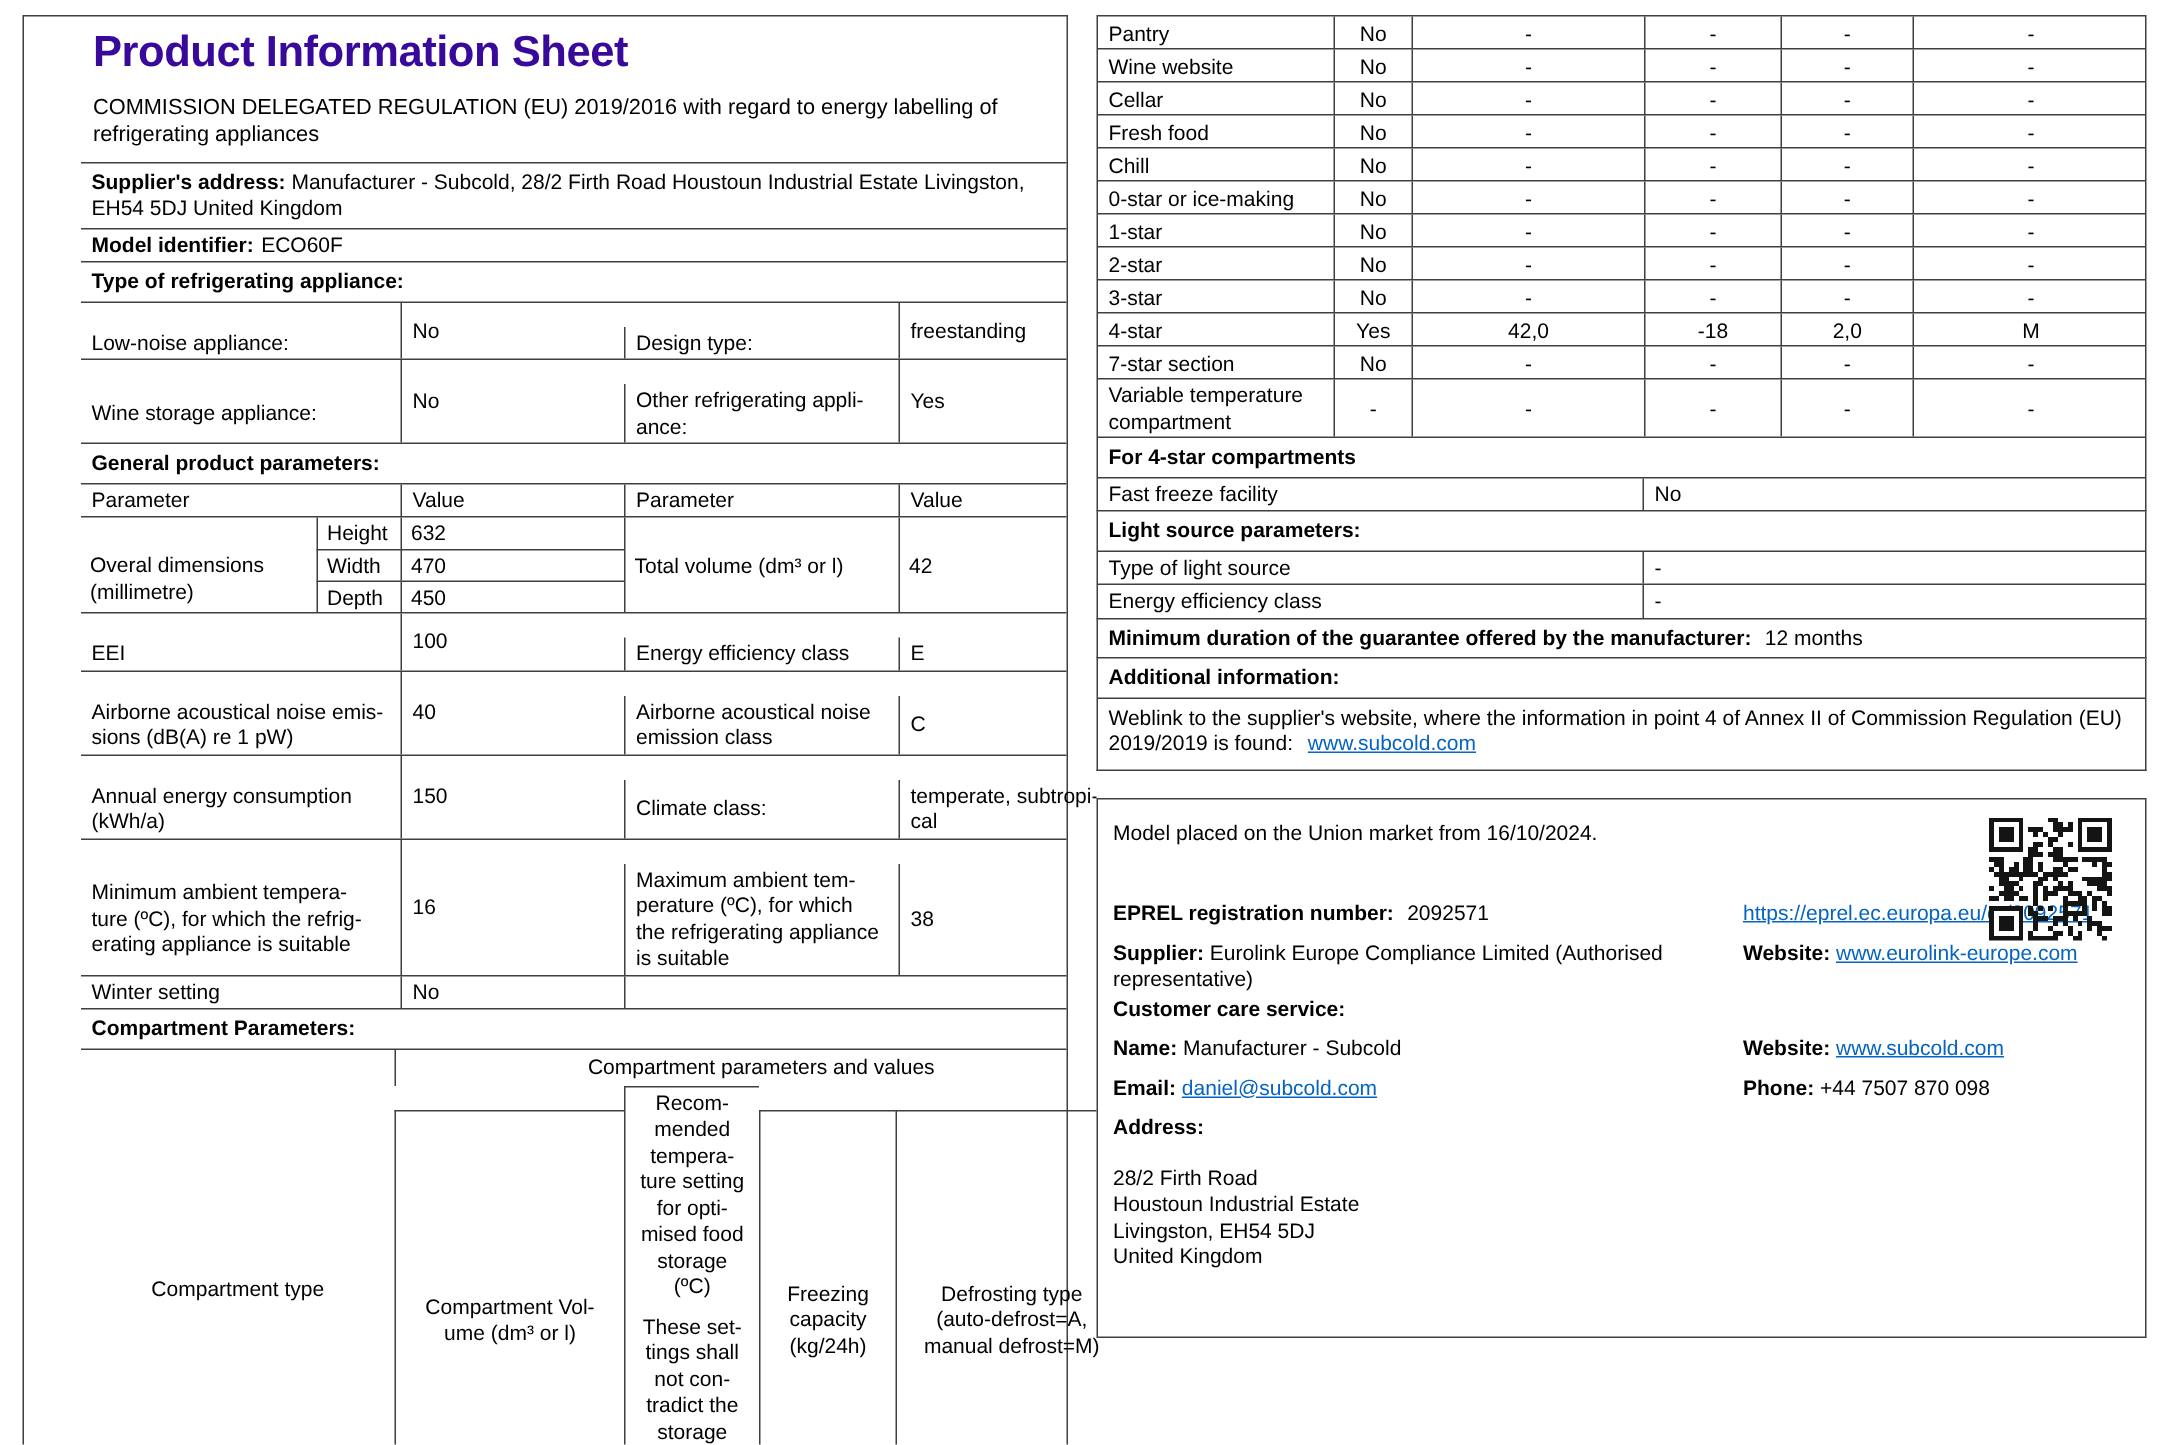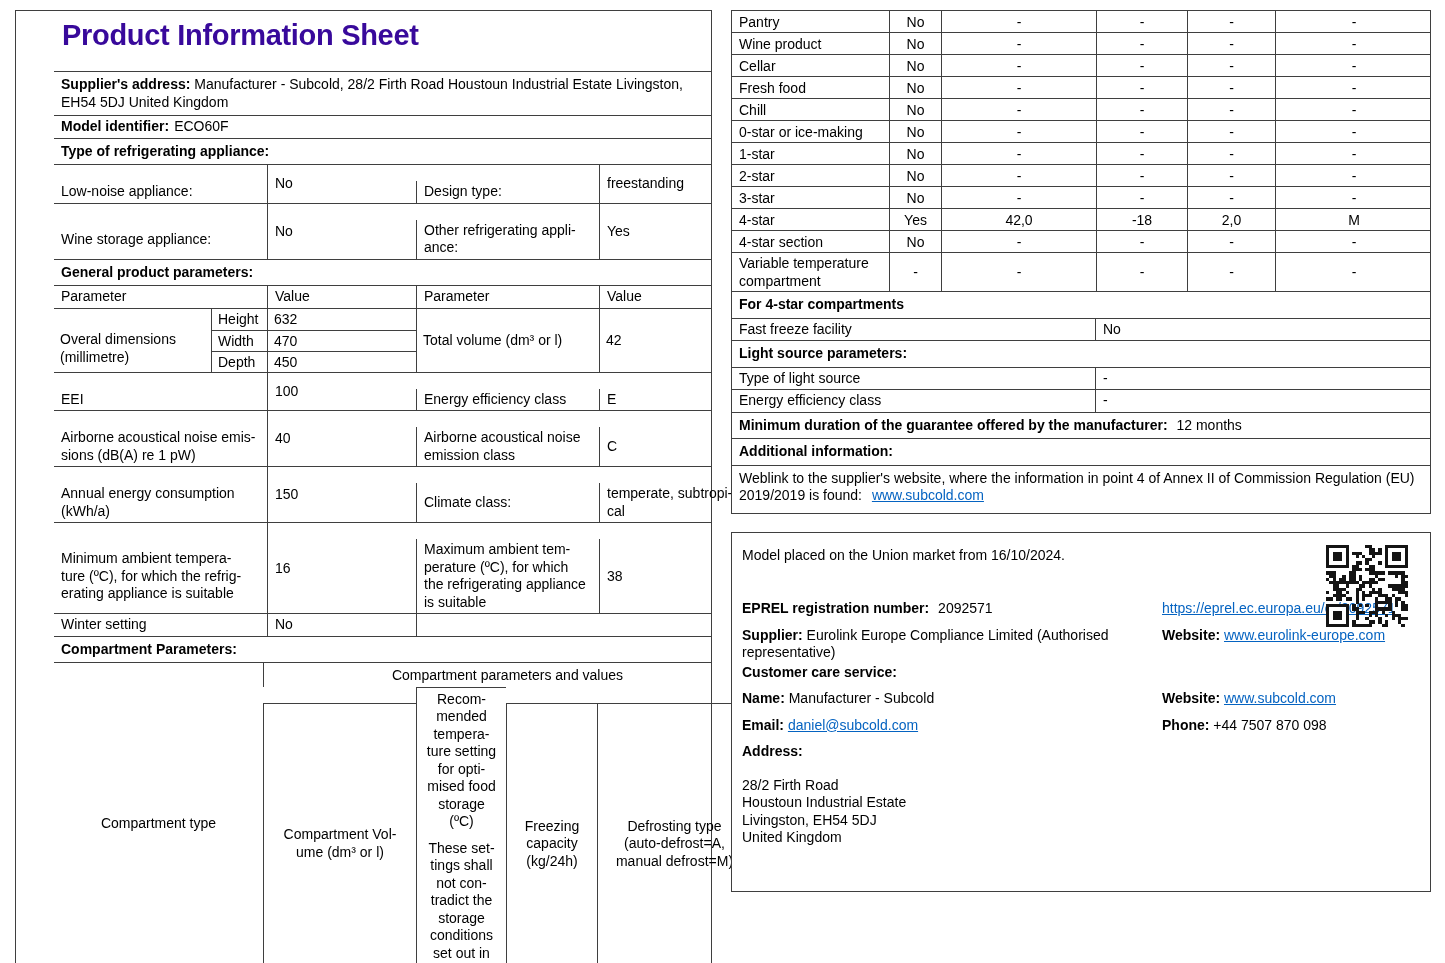--- a/index.html
+++ b/index.html
@@ -60,20 +60,21 @@
   .addr{ margin-top:9px; }
 </style>
 </head>
 <body>
 
 <div class="page page1">
 
   <div class="r first g1">
     <div class="c titleblock">
       <div class="doc-title">Product Information Sheet</div>
+      <div class="subtitle">COMMISSION DELEGATED REGULATION (EU) 2019/2016 with regard to energy labelling of refrigerating appliances</div>
     </div>
   </div>
 
 
   <div class="r g1">
     <div class="c" style="padding:4px 7px;"><span class="b">Supplier's address:</span> <span>Manufacturer - Subcold, 28/2 Firth Road Houstoun Industrial Estate Livingston, EH54 5DJ United Kingdom</span></div>
   </div>
 
   <div class="r g1">
     <div class="c vc">
@@ -218,21 +219,21 @@
       <div class="r gp2 firstfix first">
         <div class="c">Pantry</div>
         <div class="c">No</div>
         <div class="c">-</div>
         <div class="c">-</div>
         <div class="c">-</div>
         <div class="c">-</div>
       </div>
 
       <div class="r gp2 firstfix">
-        <div class="c">Wine product</div>
+        <div class="c">Wine website</div>
         <div class="c">No</div>
         <div class="c">-</div>
         <div class="c">-</div>
         <div class="c">-</div>
         <div class="c">-</div>
       </div>
 
       <div class="r gp2 firstfix">
         <div class="c">Cellar</div>
         <div class="c">No</div>
@@ -299,21 +300,21 @@
       <div class="r gp2 firstfix">
         <div class="c">4-star</div>
         <div class="c">Yes</div>
         <div class="c">42,0</div>
         <div class="c">-18</div>
         <div class="c">2,0</div>
         <div class="c">M</div>
       </div>
 
       <div class="r gp2 firstfix">
-        <div class="c">4-star section</div>
+        <div class="c">7-star section</div>
         <div class="c">No</div>
         <div class="c">-</div>
         <div class="c">-</div>
         <div class="c">-</div>
         <div class="c">-</div>
       </div>
 
       <div class="r gp2 firstfix">
         <div class="c">Variable temperature compartment</div>
         <div class="c">-</div>

